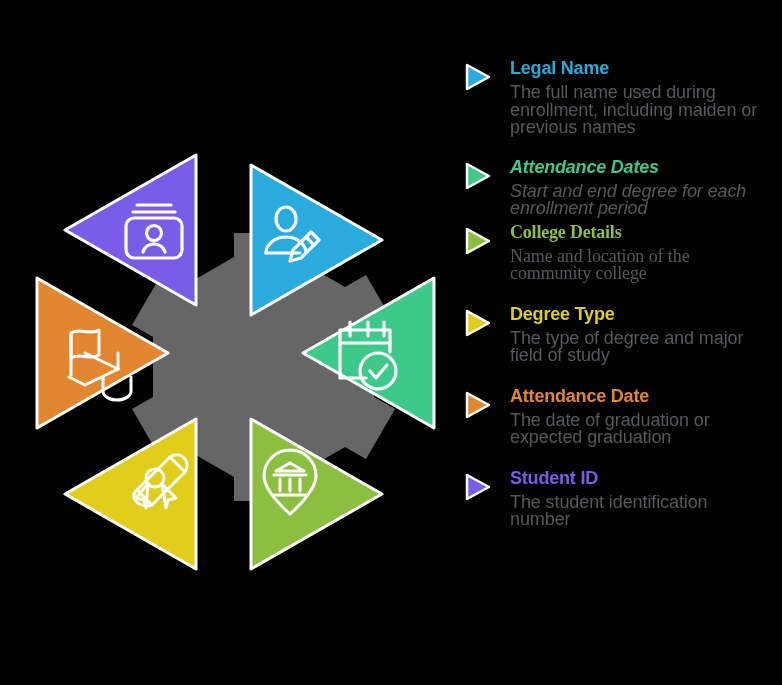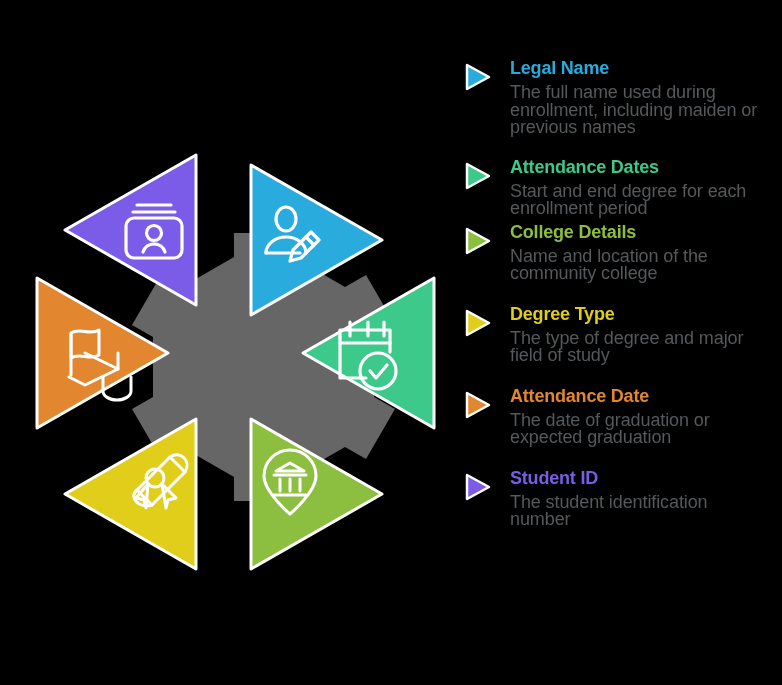--- a/index.html
+++ b/index.html
@@ -29,22 +29,22 @@
     margin:0 0 6px 0;
   }
   .legend-desc{
     font-size:18px;
     color:#55595c;
     line-height:17.5px;
     margin:0;
     letter-spacing:-0.1px;
   }
   .li-0{margin-bottom:20px;}
-  .li-1{}
-  .li-2{margin-bottom:21px;}
+  .li-1{font-style:italic;}
+  .li-2{margin-bottom:21px;font-family:Liberation Serif, serif;}
   .li-3{margin-bottom:21px;}
   .li-4{margin-bottom:21px;}
 </style>
 </head>
 <body>
 
 <svg id="infographic" viewBox="0 0 782 685">
 
   <g>
     <path fill="#666666" d="M 234,257

